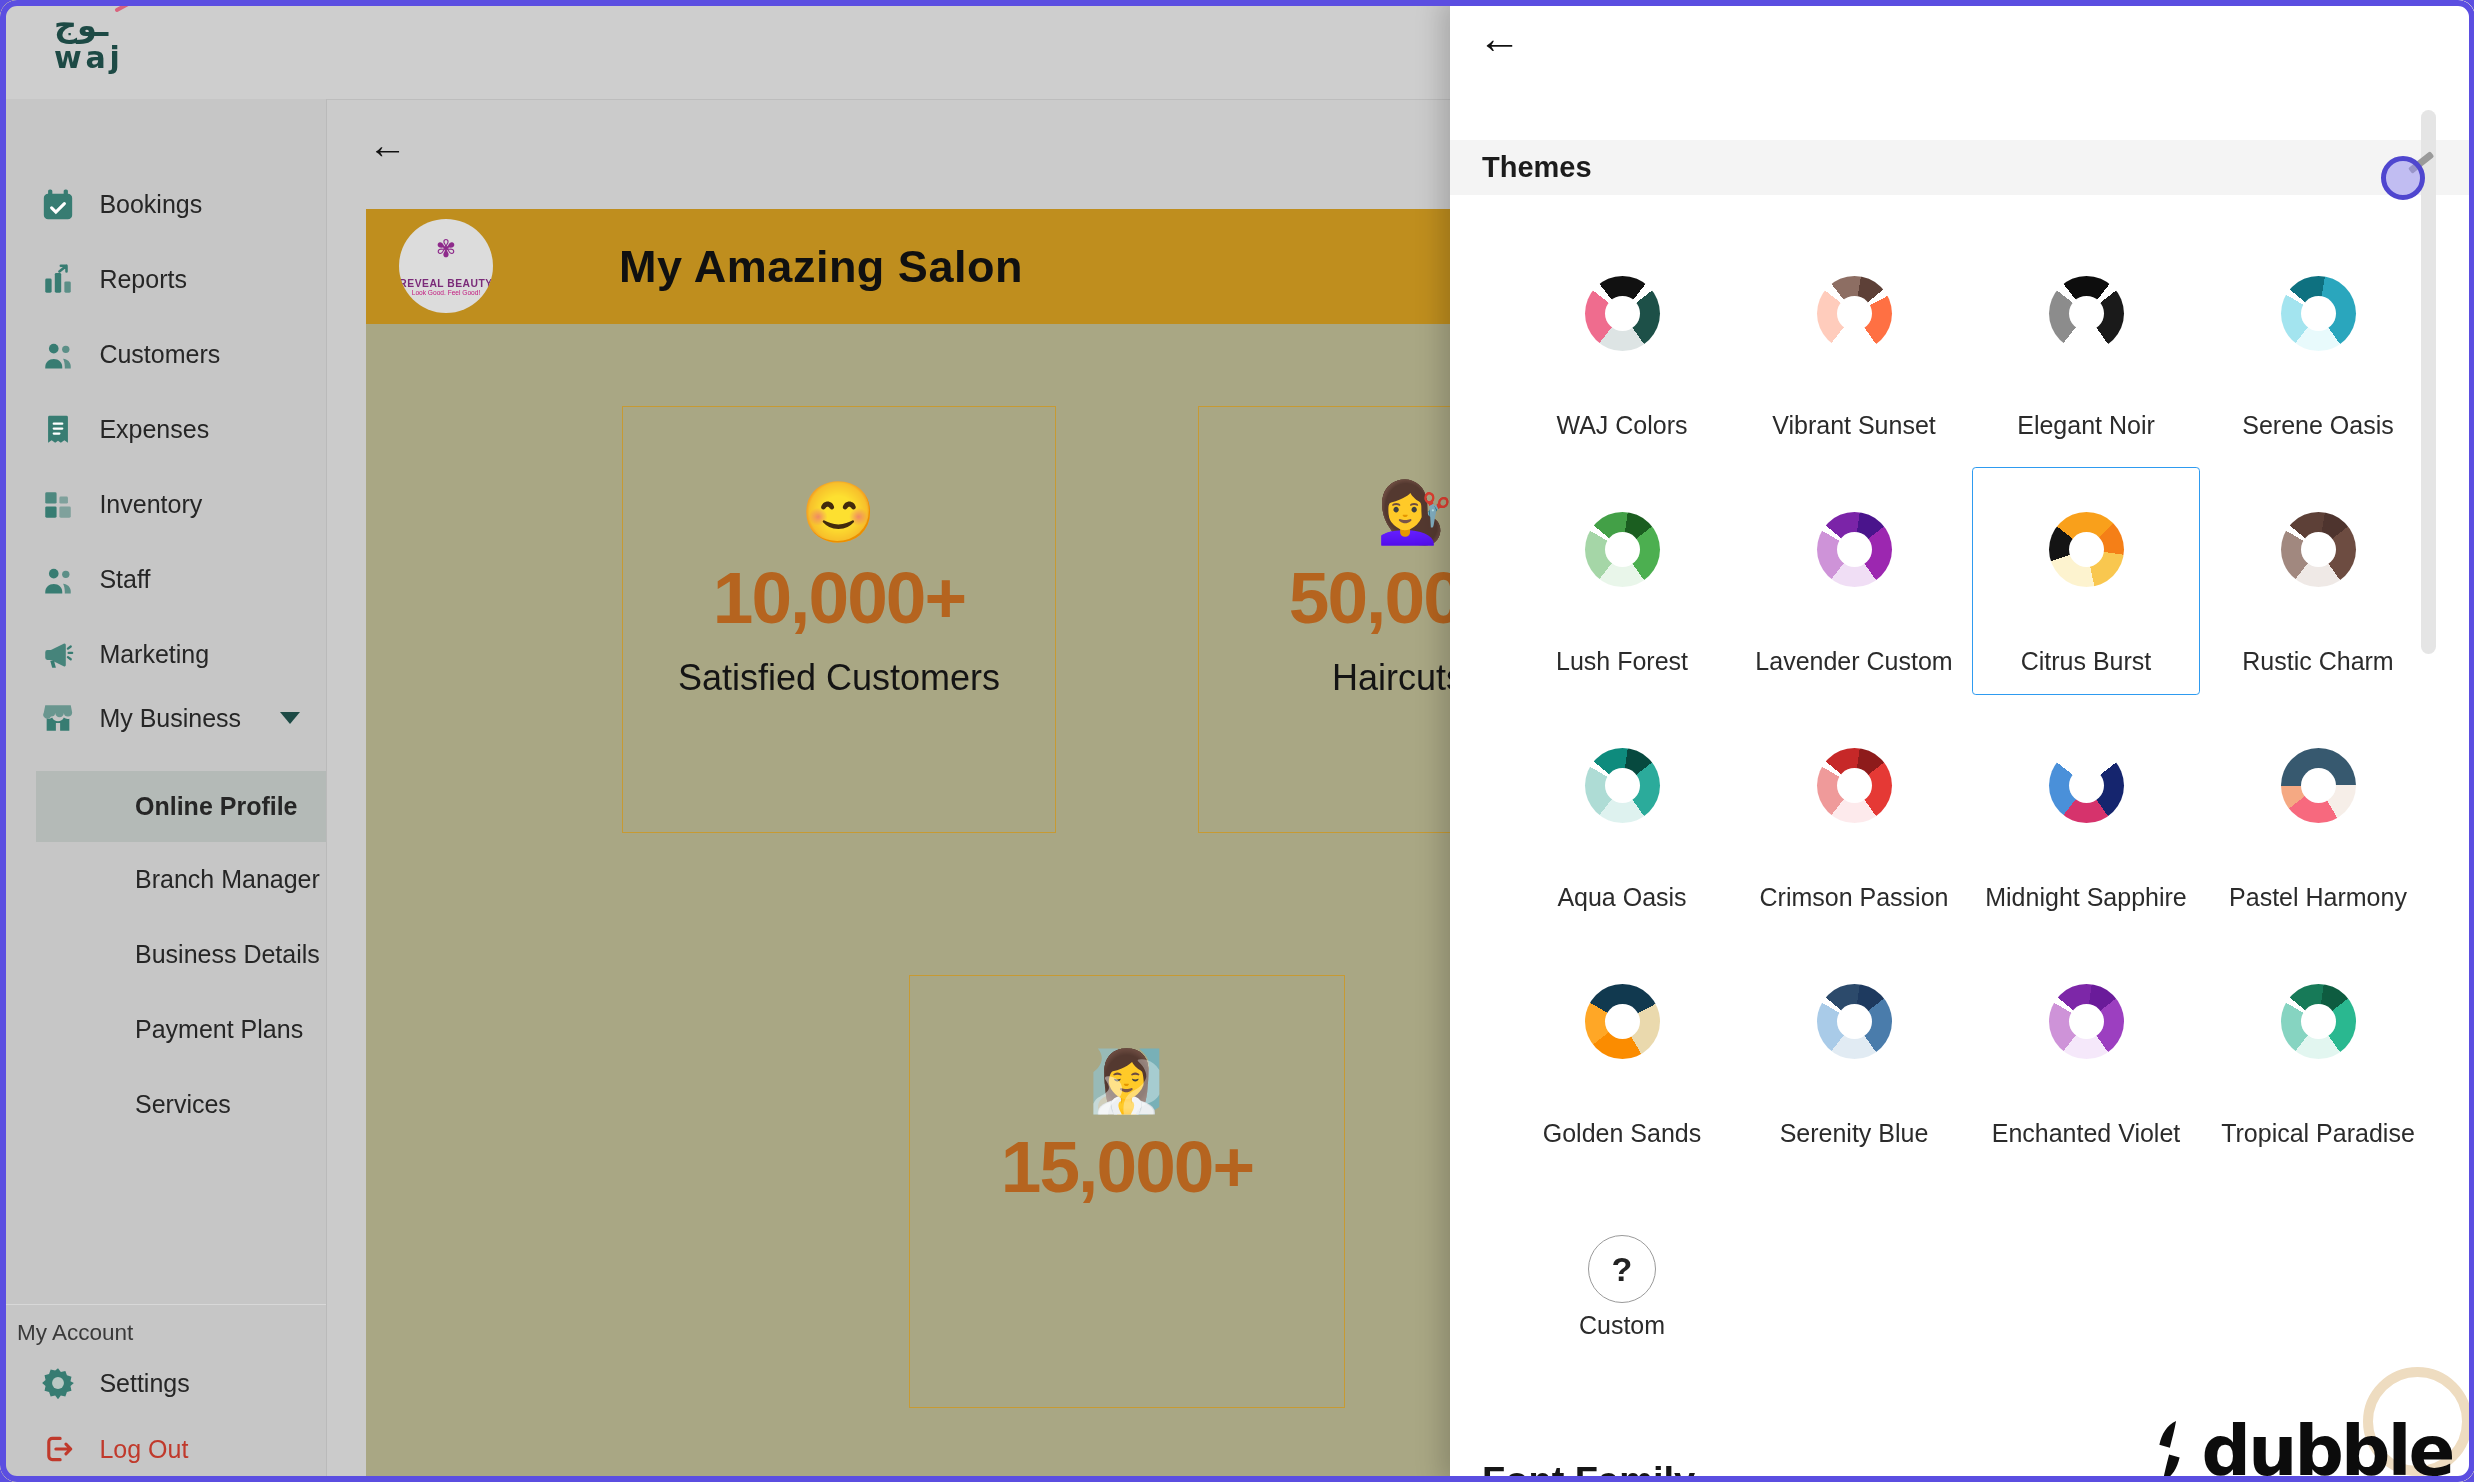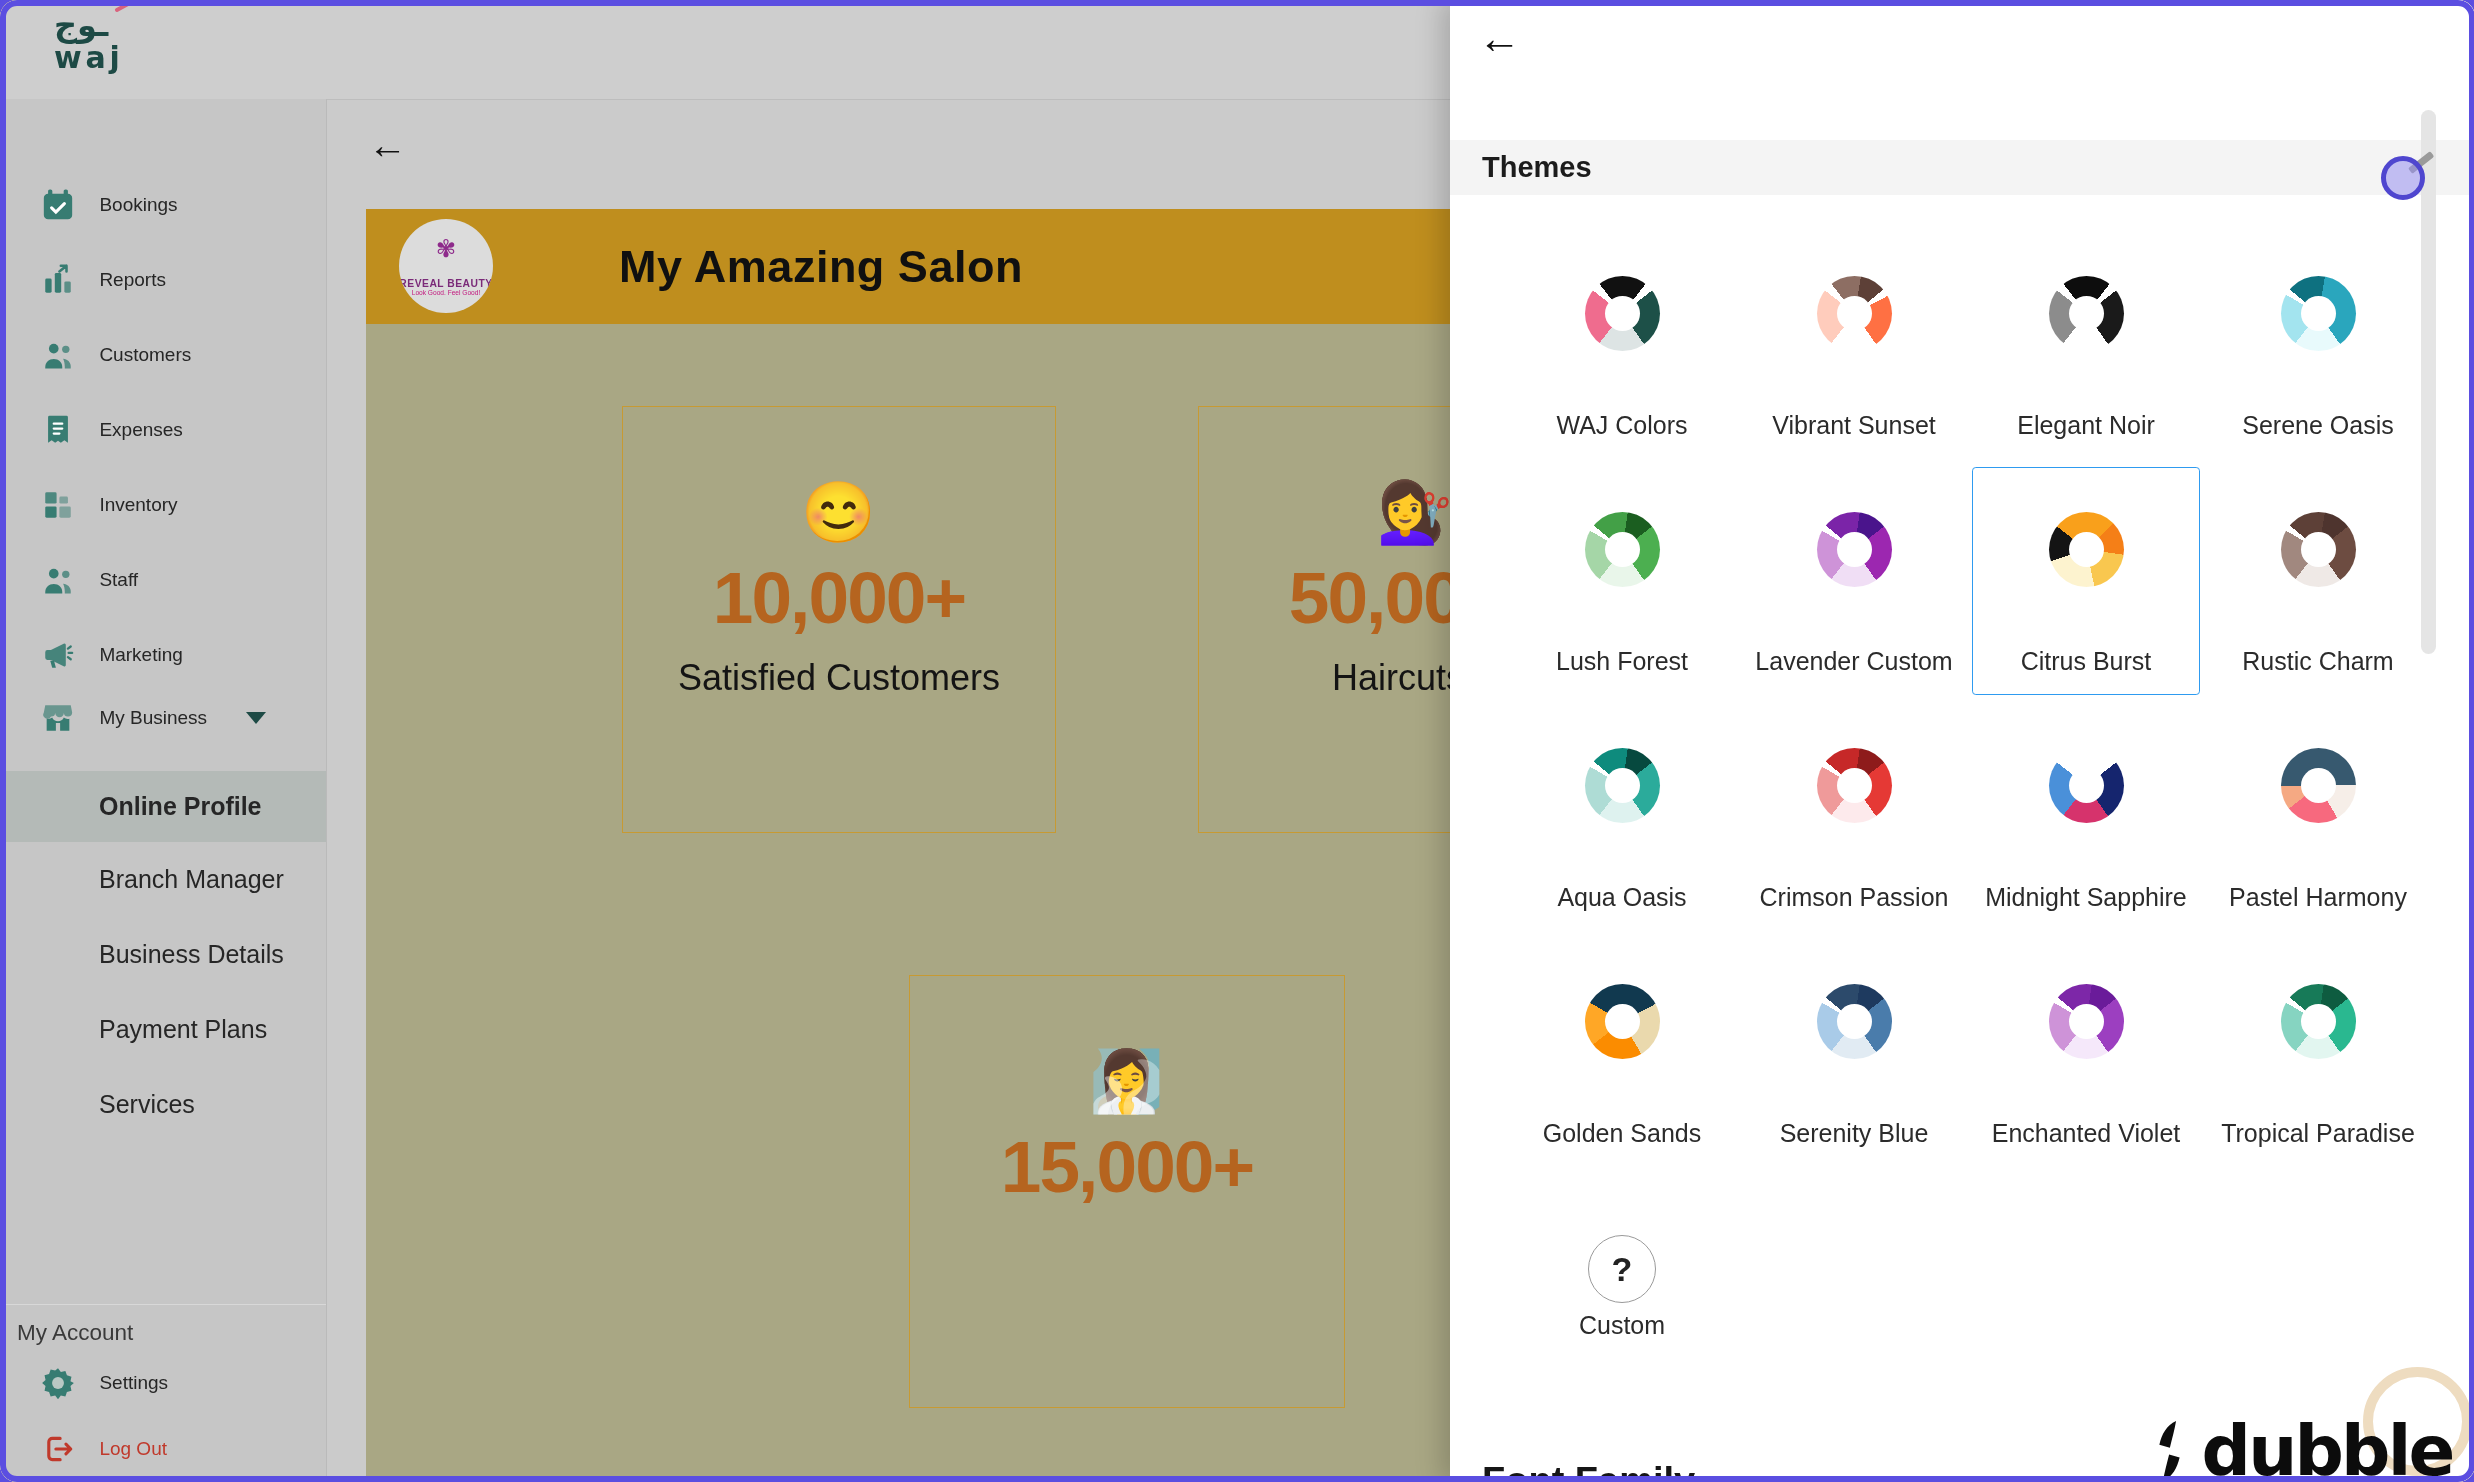--- a/index.html
+++ b/index.html
@@ -15,21 +15,21 @@
   .logo-ar{font-family:"DejaVu Sans",sans-serif;font-size:32px;font-weight:bold;color:#1d4a45;position:relative;}
   .logo-accent{position:absolute;left:60px;top:-5.6px;width:20.6px;height:3.8px;background:#d9647e;transform:rotate(-28deg);border-radius:1.9px;}
   .logo-en{font-family:"DejaVu Sans",sans-serif;font-size:30px;font-weight:bold;color:#1d4a45;letter-spacing:3.8px;margin-top:1.9px;}
 
   
   .sidebar{position:absolute;left:0;top:99px;bottom:0;width:326px;background:#c6c6c6;
            border-right:0.9px solid rgba(0,0,0,.06);z-index:3;}
   .nav{padding-top:68px;}
   .nav-item{height:75px;display:flex;align-items:center;cursor:pointer;}
   .nav-item .nicon{width:34px;height:34px;margin-left:41px;flex:0 0 34px;}
-  .nav-item .nlabel{margin-left:24.4px;font-size:19px;color:#262626;text-align:right;}
+  .nav-item .nlabel{margin-left:24.4px;font-size:25px;color:#262626;text-align:right;}
   .nav-item .caret{margin-left:39px;width:0;height:0;border-left:10.3px solid transparent;
        border-right:10.3px solid transparent;border-top:12.2px solid #1d4a45;}
   .sub-item{height:75px;display:flex;align-items:center;padding-left:99px;font-size:25px;color:#262626;cursor:pointer;}
   .sub-item.active{background:#b4bab7;font-weight:bold;height:71px;}
   .account{position:absolute;left:0;right:0;bottom:0;border-top:0.9px solid #d8d8d8;padding-top:9.4px;background:#c6c6c6;}
   .account-label{font-size:22.5px;color:#3a3a3a;margin:5.6px 0 3.8px 17px;}
   .account .nav-item{height:66px;}
   .logout .nlabel{color:#c0392b;}
 
   
@@ -163,21 +163,21 @@
         </div>
       </div>
     <div class="nav-item" id="my-business-row" style="margin-top:-11.3px;">
       <span class="nicon" id="biz-icon"><svg viewBox="0 0 24 24" fill="#377c72">
             <path d="M3 3h18l1 5.2a2.9 2.9 0 0 1-2.9 2.8 2.9 2.9 0 0 1-3-2.5 3 3 0 0 1-6 0 2.9 2.9 0 0 1-3 2.5A2.9 2.9 0 0 1 2 8.2z" opacity=".65"></path>
             <path d="M4 12.5V21h6.5v-5.5h3V21H20v-8.5a4.4 4.4 0 0 1-3.9-.9 4.5 4.5 0 0 1-8.2 0 4.4 4.4 0 0 1-3.9.9z"></path>
           </svg></span>
       <span class="nlabel">My Business</span>
       <span class="caret"></span>
     </div>
-    <div id="biz-children" style="margin-top:15px;">
+    <div id="biz-children" style="margin-top:15px;margin-left:36px;">
         <div class="sub-item active">Online Profile</div>
         <div class="sub-item">Branch Manager</div>
         <div class="sub-item">Business Details</div>
         <div class="sub-item">Payment Plans</div>
         <div class="sub-item">Services</div>
       </div>
 
     <div class="account">
       <div class="account-label">My Account</div>
       <div class="nav-item">

